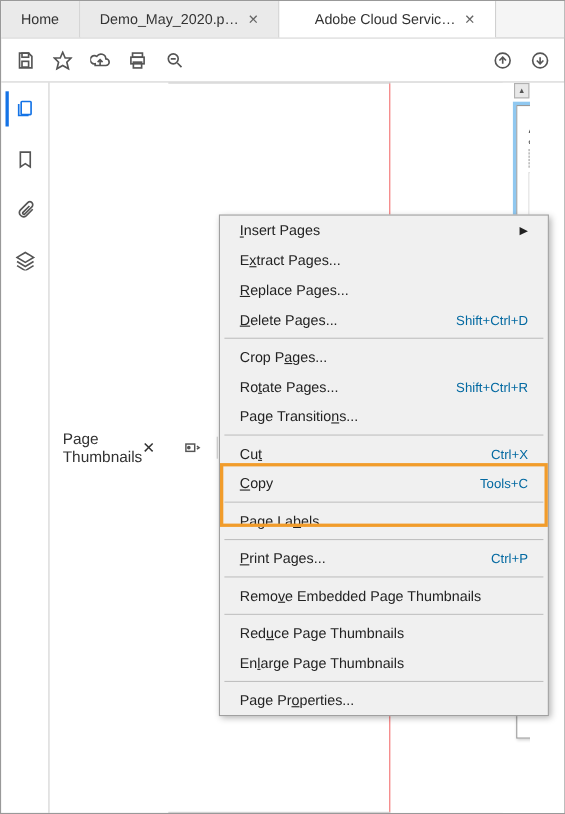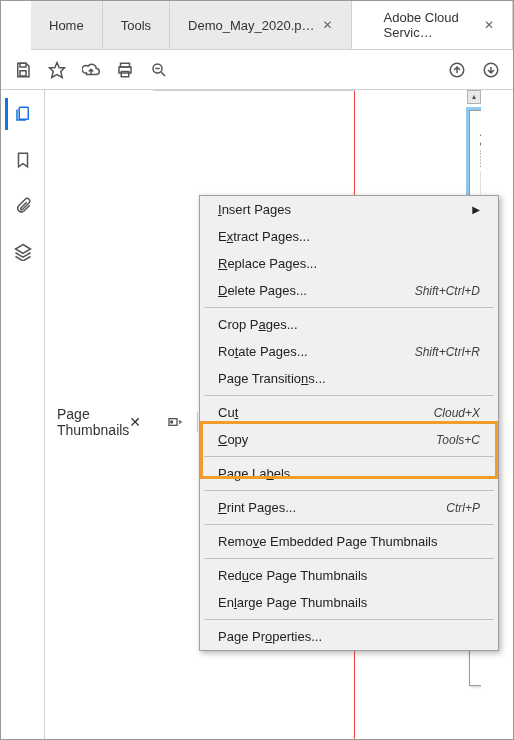--- a/index.html
+++ b/index.html
@@ -8,24 +8,23 @@
       font-size: 13px;
       background: #fff;
       width: 514px;
       height: 740px;
       overflow: hidden;
       border: 1px solid #999;
       position: relative;
     }
     .tabs {
       display: flex;
-      height: 49px;
+      height: 34px;
       background: #f5f5f5;
       border-bottom: 1px solid #d0d0d0;
-      margin-left: 30px;
     }
     .tab {
       padding: 0 18px;
       display: flex;
       align-items: center;
       border-right: 1px solid #d0d0d0;
       color: #333;
       cursor: pointer;
       background: #eaeaea;
       position: relative;
@@ -162,21 +161,21 @@
       z-index: 1000;
       font-size: 13px;
     }
     .menu-item {
       padding: 6px 18px;
       display: flex;
       align-items: center;
       cursor: pointer;
       color: #222;
     }
-    .menu-item .shortcut { margin-left: auto; color: #404040; font-size: 12px; font-style: italic; }
+    .menu-item .shortcut { margin-left: auto; color: #0369a1; font-size: 12px; }
     .menu-item .arrow { margin-left: auto; font-size: 10px; }
     .menu-sep { height: 1px; background: #c0c0c0; margin: 3px 4px; }
     .highlight-box {
       position: absolute;
       top: 420px;
       left: 199px;
       width: 298px;
       height: 58px;
       border: 3px solid #f19c2b;
       z-index: 1001;
@@ -200,23 +199,20 @@
     u { text-decoration: underline; }
   </style>
 </head>
 <body>
 
 <div class="tabs">
   <div class="tab">
       <span>Home</span>
     </div>
   <div class="tab">
-      <span>Tools</span>
-    </div>
-  <div class="tab">
       <span>Demo_May_2020.p…</span>
       <span class="close-x">✕</span>
     </div>
   <div class="tab active">
       <span>Adobe Cloud Servic…</span>
       <span class="close-x">✕</span>
     </div>
 </div>
 
 <div class="toolbar">
@@ -452,21 +448,21 @@
     <div class="menu-item">
       <span>Ro<u>t</u>ate Pages...</span>
       <span class="shortcut">Shift+Ctrl+R</span>
     </div>
     <div class="menu-item">
       <span>Page Transitio<u>n</u>s...</span>
     </div>
     <div class="menu-sep"></div>
     <div class="menu-item">
       <span>Cu<u>t</u></span>
-      <span class="shortcut">Cloud+X</span>
+      <span class="shortcut">Ctrl+X</span>
     </div>
     <div class="menu-item">
       <span><u>C</u>opy</span>
       <span class="shortcut">Tools+C</span>
     </div>
     <div class="menu-sep"></div>
     <div class="menu-item">
       <span>Page La<u>b</u>els...</span>
     </div>
     <div class="menu-sep"></div>

